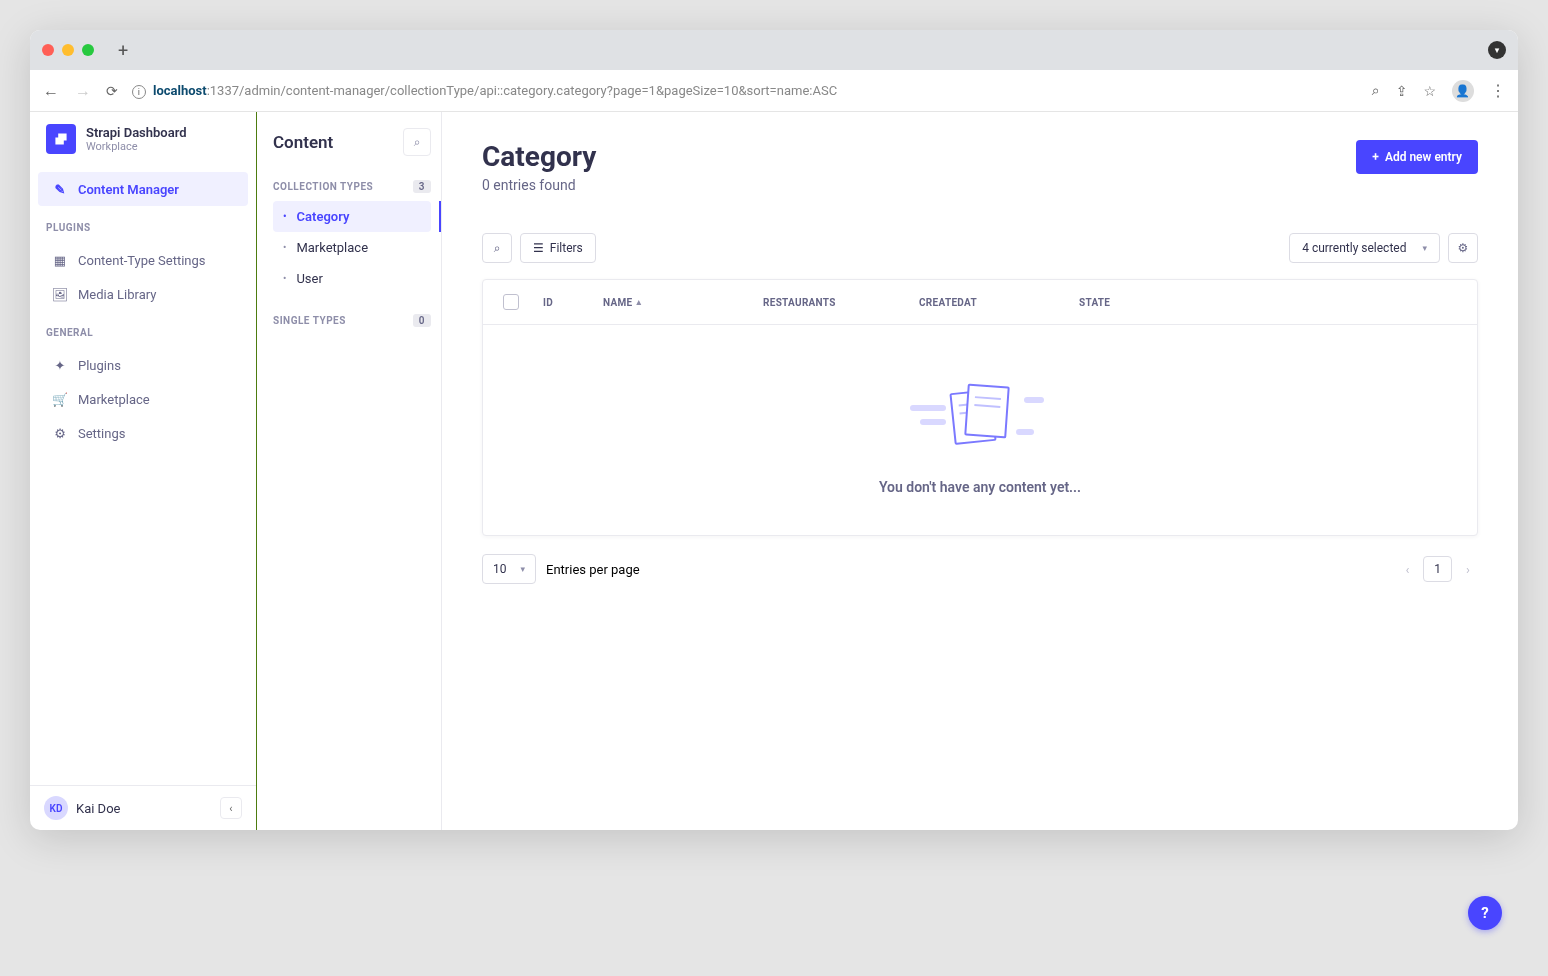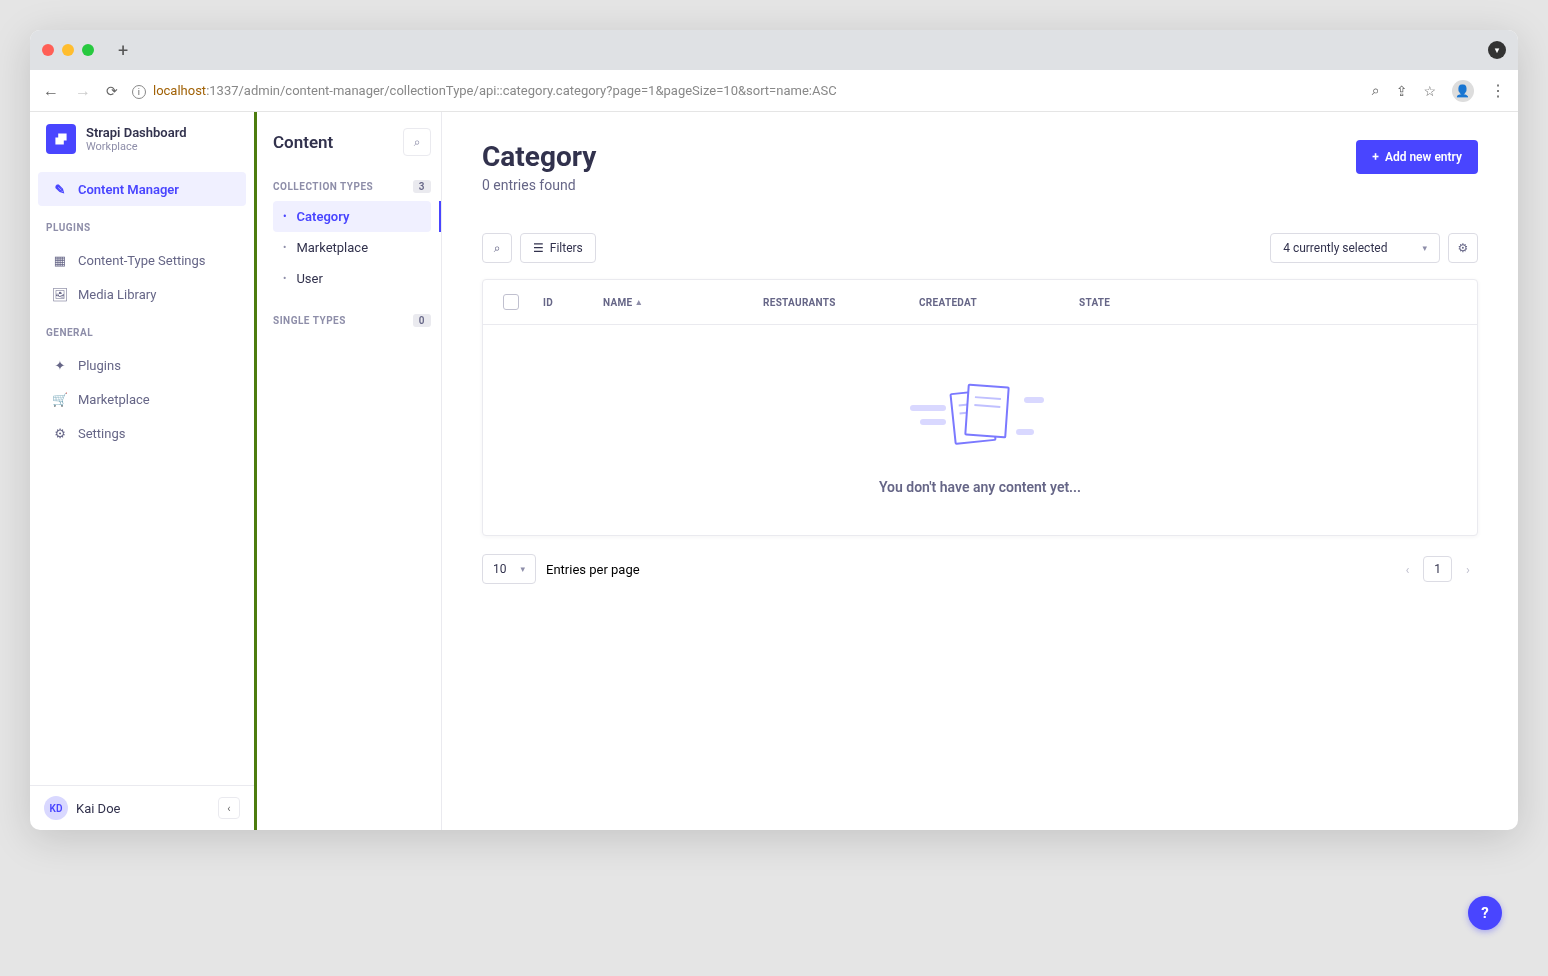--- a/index.html
+++ b/index.html
@@ -19,29 +19,29 @@
 .new-tab { color: #555; font-size: 18px; cursor: pointer; padding: 0 6px; }
 .tab-bar-right { margin-left: auto; }
 .dropdown-circle { width: 18px; height: 18px; background: #333; border-radius: 50%; display: flex; align-items: center; justify-content: center; color: #fff; font-size: 9px; }
 
 .addr-bar { background: #fff; border-bottom: 1px solid #e5e5e5; height: 42px; display: flex; align-items: center; padding: 0 12px; gap: 14px; }
 .nav-arrow { color: #666; font-size: 16px; cursor: pointer; width: 18px; text-align: center; }
 .nav-arrow.disabled { color: #ccc; }
 .reload { color: #666; font-size: 14px; cursor: pointer; }
 .info-icon { border: 1px solid #888; border-radius: 50%; width: 14px; height: 14px; display: inline-flex; align-items: center; justify-content: center; font-size: 9px; color: #666; margin-right: 4px; }
 .url { flex: 1; font-size: 13px; color: #333; }
-.url .host { color: #a16207; }
+.url .host { color: #0c4a6e; font-weight: bold; }
 .url .path { color: #888; }
 .addr-icons { display: flex; gap: 16px; align-items: center; color: #666; font-size: 14px; }
 .avatar-circle { width: 22px; height: 22px; background: #ddd; border-radius: 50%; display: flex; align-items: center; justify-content: center; font-size: 12px; }
 .kebab { font-size: 16px; }
 
 .app-body { flex: 1; display: flex; min-height: 0; }
 
-.sidebar { width: 227px; border-right: 3px solid #4d7c0f; display: flex; flex-direction: column; }
+.sidebar { width: 227px; border-right: 1px solid #4d7c0f; display: flex; flex-direction: column; }
 .brand { padding: 12px 16px; display: flex; align-items: center; gap: 10px; }
 .brand-logo { width: 30px; height: 30px; background: #4945ff; border-radius: 4px; display: flex; align-items: center; justify-content: center; color: #fff; font-weight: bold; font-size: 12px; }
 .brand-logo::before { content: ""; width: 14px; height: 14px; background: #fff; clip-path: polygon(30% 10%, 90% 10%, 90% 60%, 70% 60%, 70% 90%, 10% 90%, 10% 40%, 30% 40%); }
 .brand-text .title { font-size: 13px; font-weight: 600; color: #32324d; }
 .brand-text .sub { font-size: 11px; color: #8e8ea9; }
 .side-section { padding: 6px 8px; }
 .side-item { display: flex; align-items: center; gap: 10px; padding: 9px 14px; font-size: 13px; color: #666687; border-radius: 4px; cursor: pointer; }
 .side-item.active { background: #f0f0ff; color: #4945ff; font-weight: 600; }
 .side-item .sicon { width: 16px; height: 16px; display: inline-flex; align-items: center; justify-content: center; font-size: 13px; color: inherit; }
 .side-heading { padding: 10px 16px 4px; font-size: 10px; font-weight: 700; letter-spacing: 0.5px; color: #8e8ea9; }
@@ -66,21 +66,21 @@
 .main-header { display: flex; justify-content: space-between; align-items: flex-start; margin-bottom: 40px; }
 .main-header h1 { font-size: 28px; font-weight: 700; color: #32324d; margin-bottom: 4px; }
 .main-header .sub { font-size: 14px; color: #666687; }
 .add-btn { background: #4945ff; color: #fff; border: none; border-radius: 4px; padding: 10px 16px; font-size: 12px; font-weight: 600; display: flex; align-items: center; gap: 6px; cursor: pointer; }
 
 .toolbar { display: flex; align-items: center; justify-content: space-between; margin-bottom: 16px; }
 .toolbar-left { display: flex; gap: 8px; }
 .icon-btn { width: 30px; height: 30px; border: 1px solid #dcdce4; background: #fff; border-radius: 4px; display: flex; align-items: center; justify-content: center; color: #666687; cursor: pointer; font-size: 12px; }
 .filter-btn { border: 1px solid #dcdce4; background: #fff; border-radius: 4px; padding: 6px 12px; font-size: 12px; color: #32324d; display: flex; align-items: center; gap: 6px; cursor: pointer; }
 .toolbar-right { display: flex; gap: 8px; align-items: center; }
-.selected-dd { border: 1px solid #dcdce4; background: #fff; border-radius: 4px; padding: 7px 12px; font-size: 12px; color: #32324d; display: flex; align-items: center; gap: 35px; cursor: pointer; }
+.selected-dd { border: 1px solid #dcdce4; background: #fff; border-radius: 4px; padding: 7px 12px; font-size: 12px; color: #32324d; display: flex; align-items: center; gap: 16px; cursor: pointer; }
 .caret { font-size: 9px; color: #8e8ea9; }
 
 .table-box { background: #fff; border: 1px solid #eaeaef; border-radius: 4px; box-shadow: 0 1px 4px rgba(33,33,52,0.05); overflow: hidden; }
 .table-head { display: flex; padding: 14px 20px; border-bottom: 1px solid #eaeaef; align-items: center; }
 .th { font-size: 10px; font-weight: 700; color: #666687; letter-spacing: 0.3px; }
 .th-check { width: 40px; }
 .th-id { width: 60px; }
 .th-name { width: 160px; display: flex; align-items: center; gap: 4px; }
 .th-rest { width: 156px; }
 .th-created { width: 160px; }

